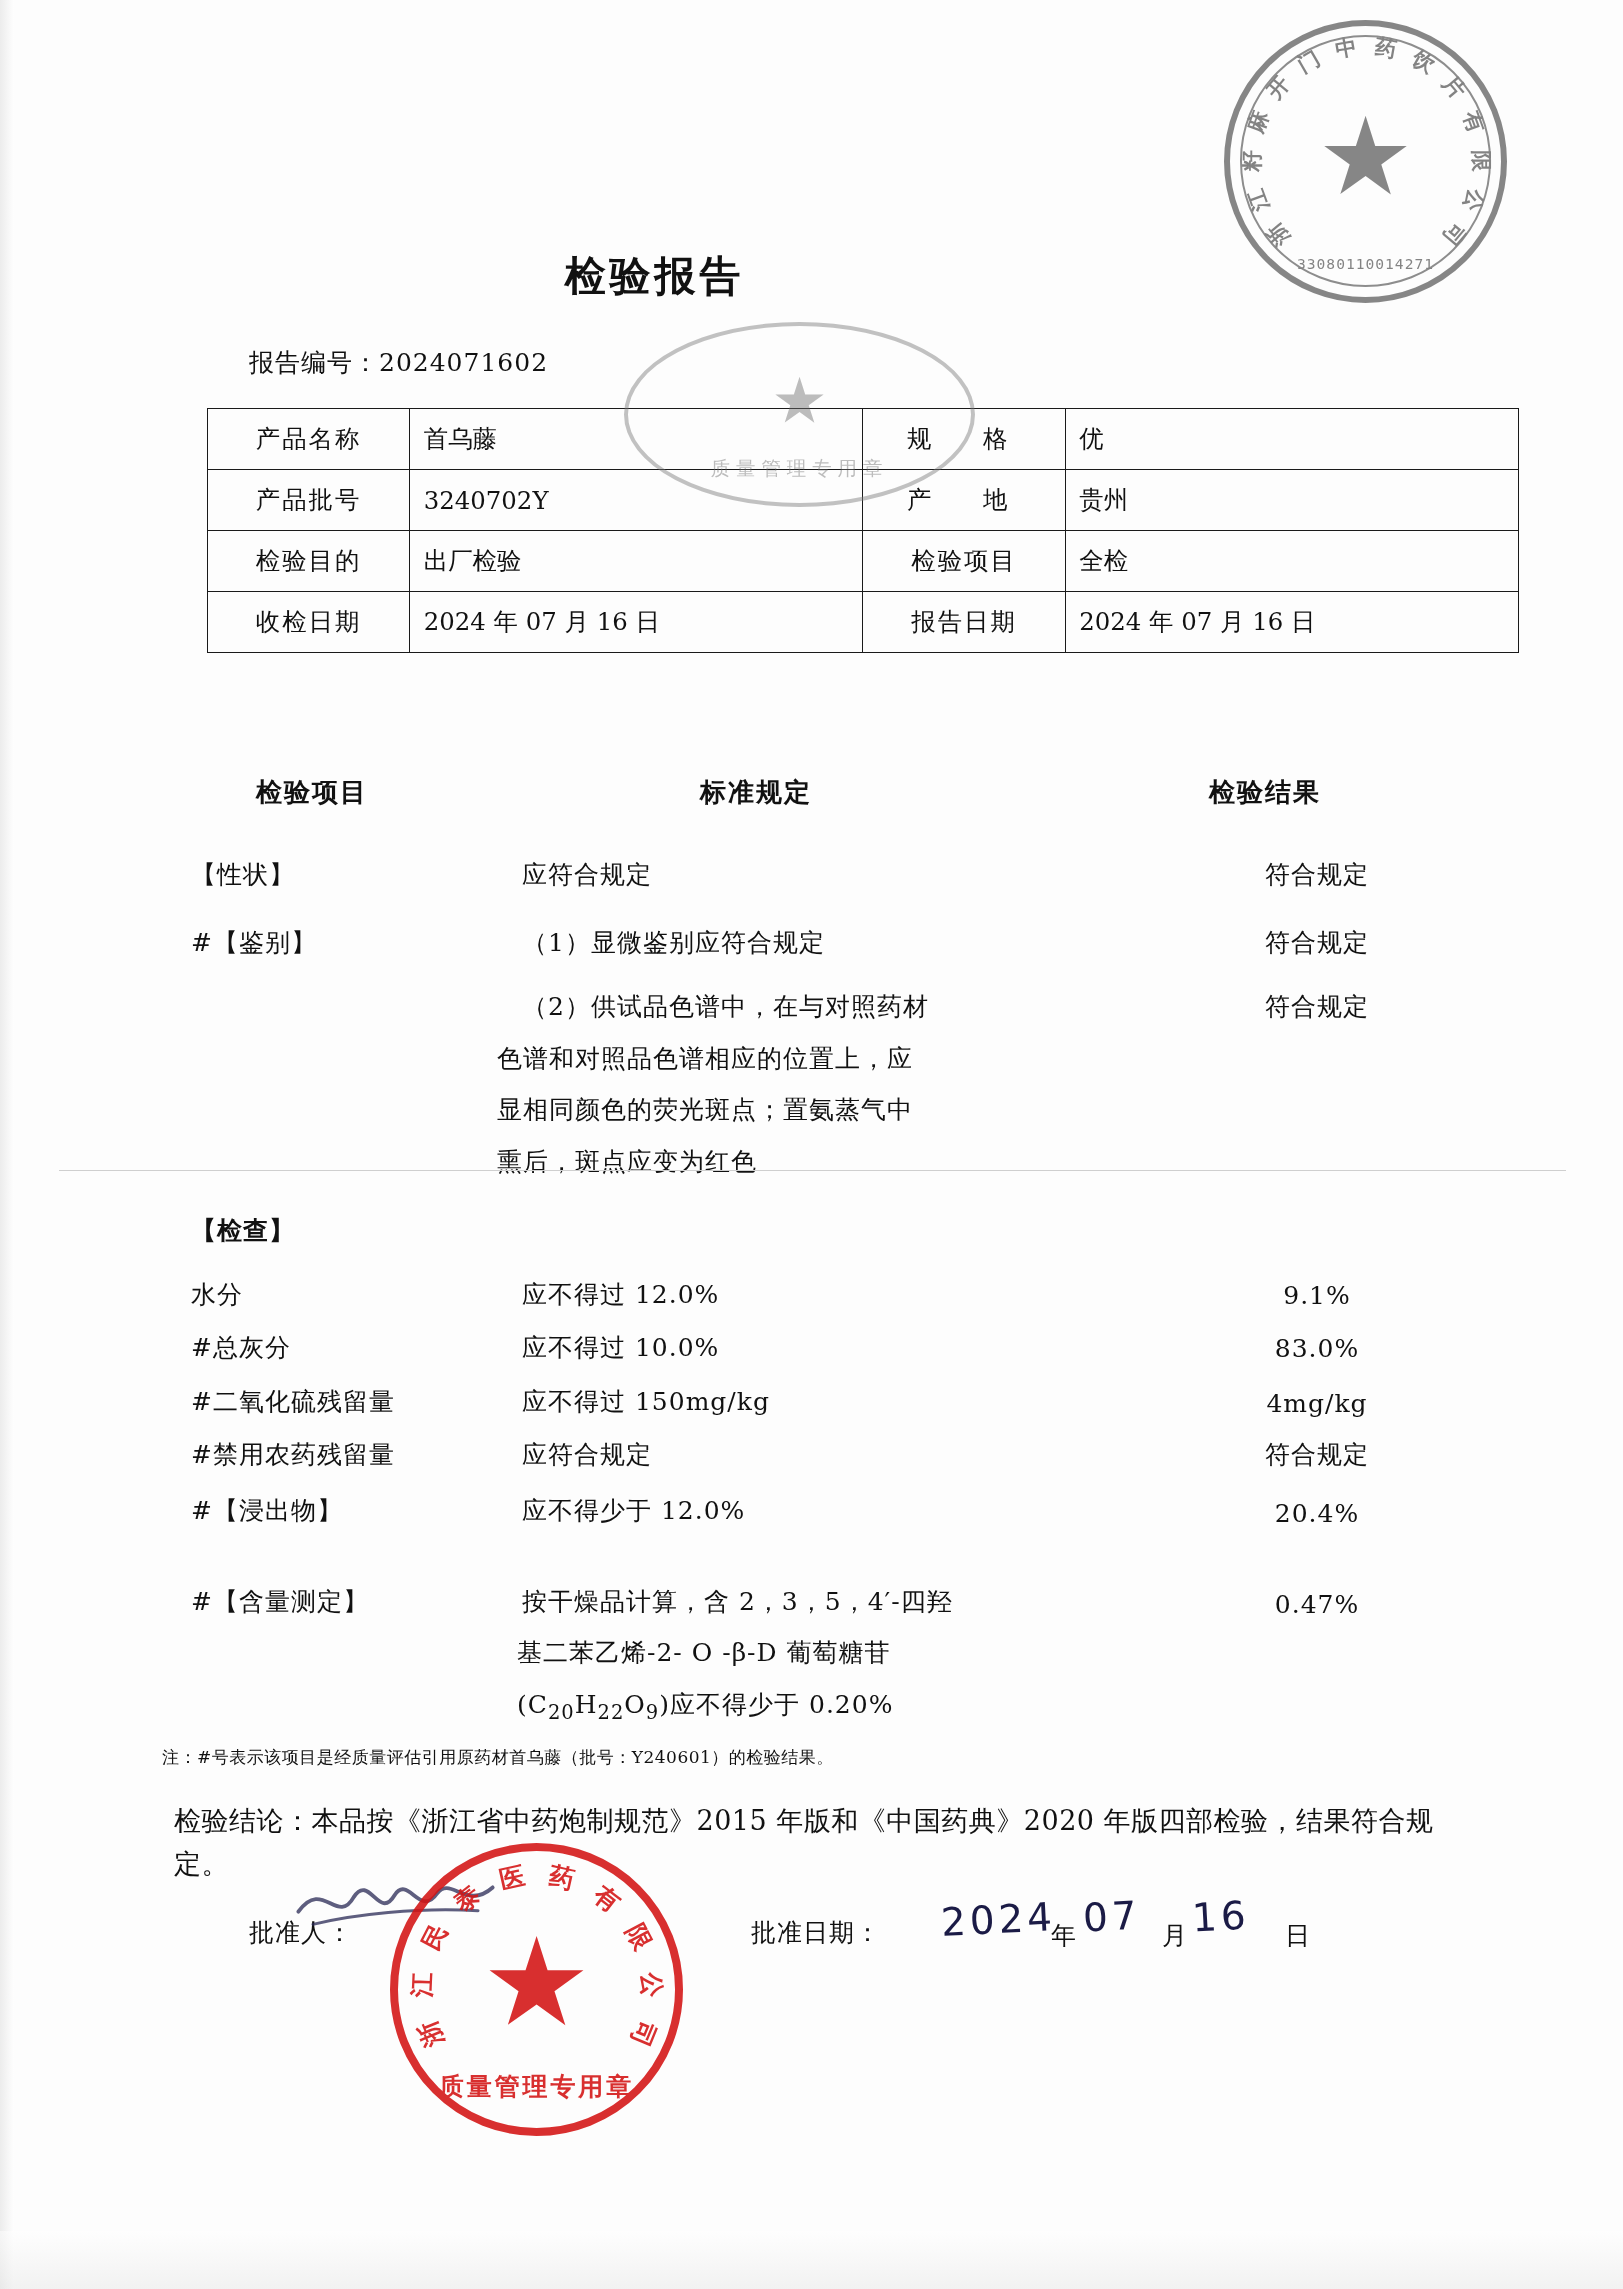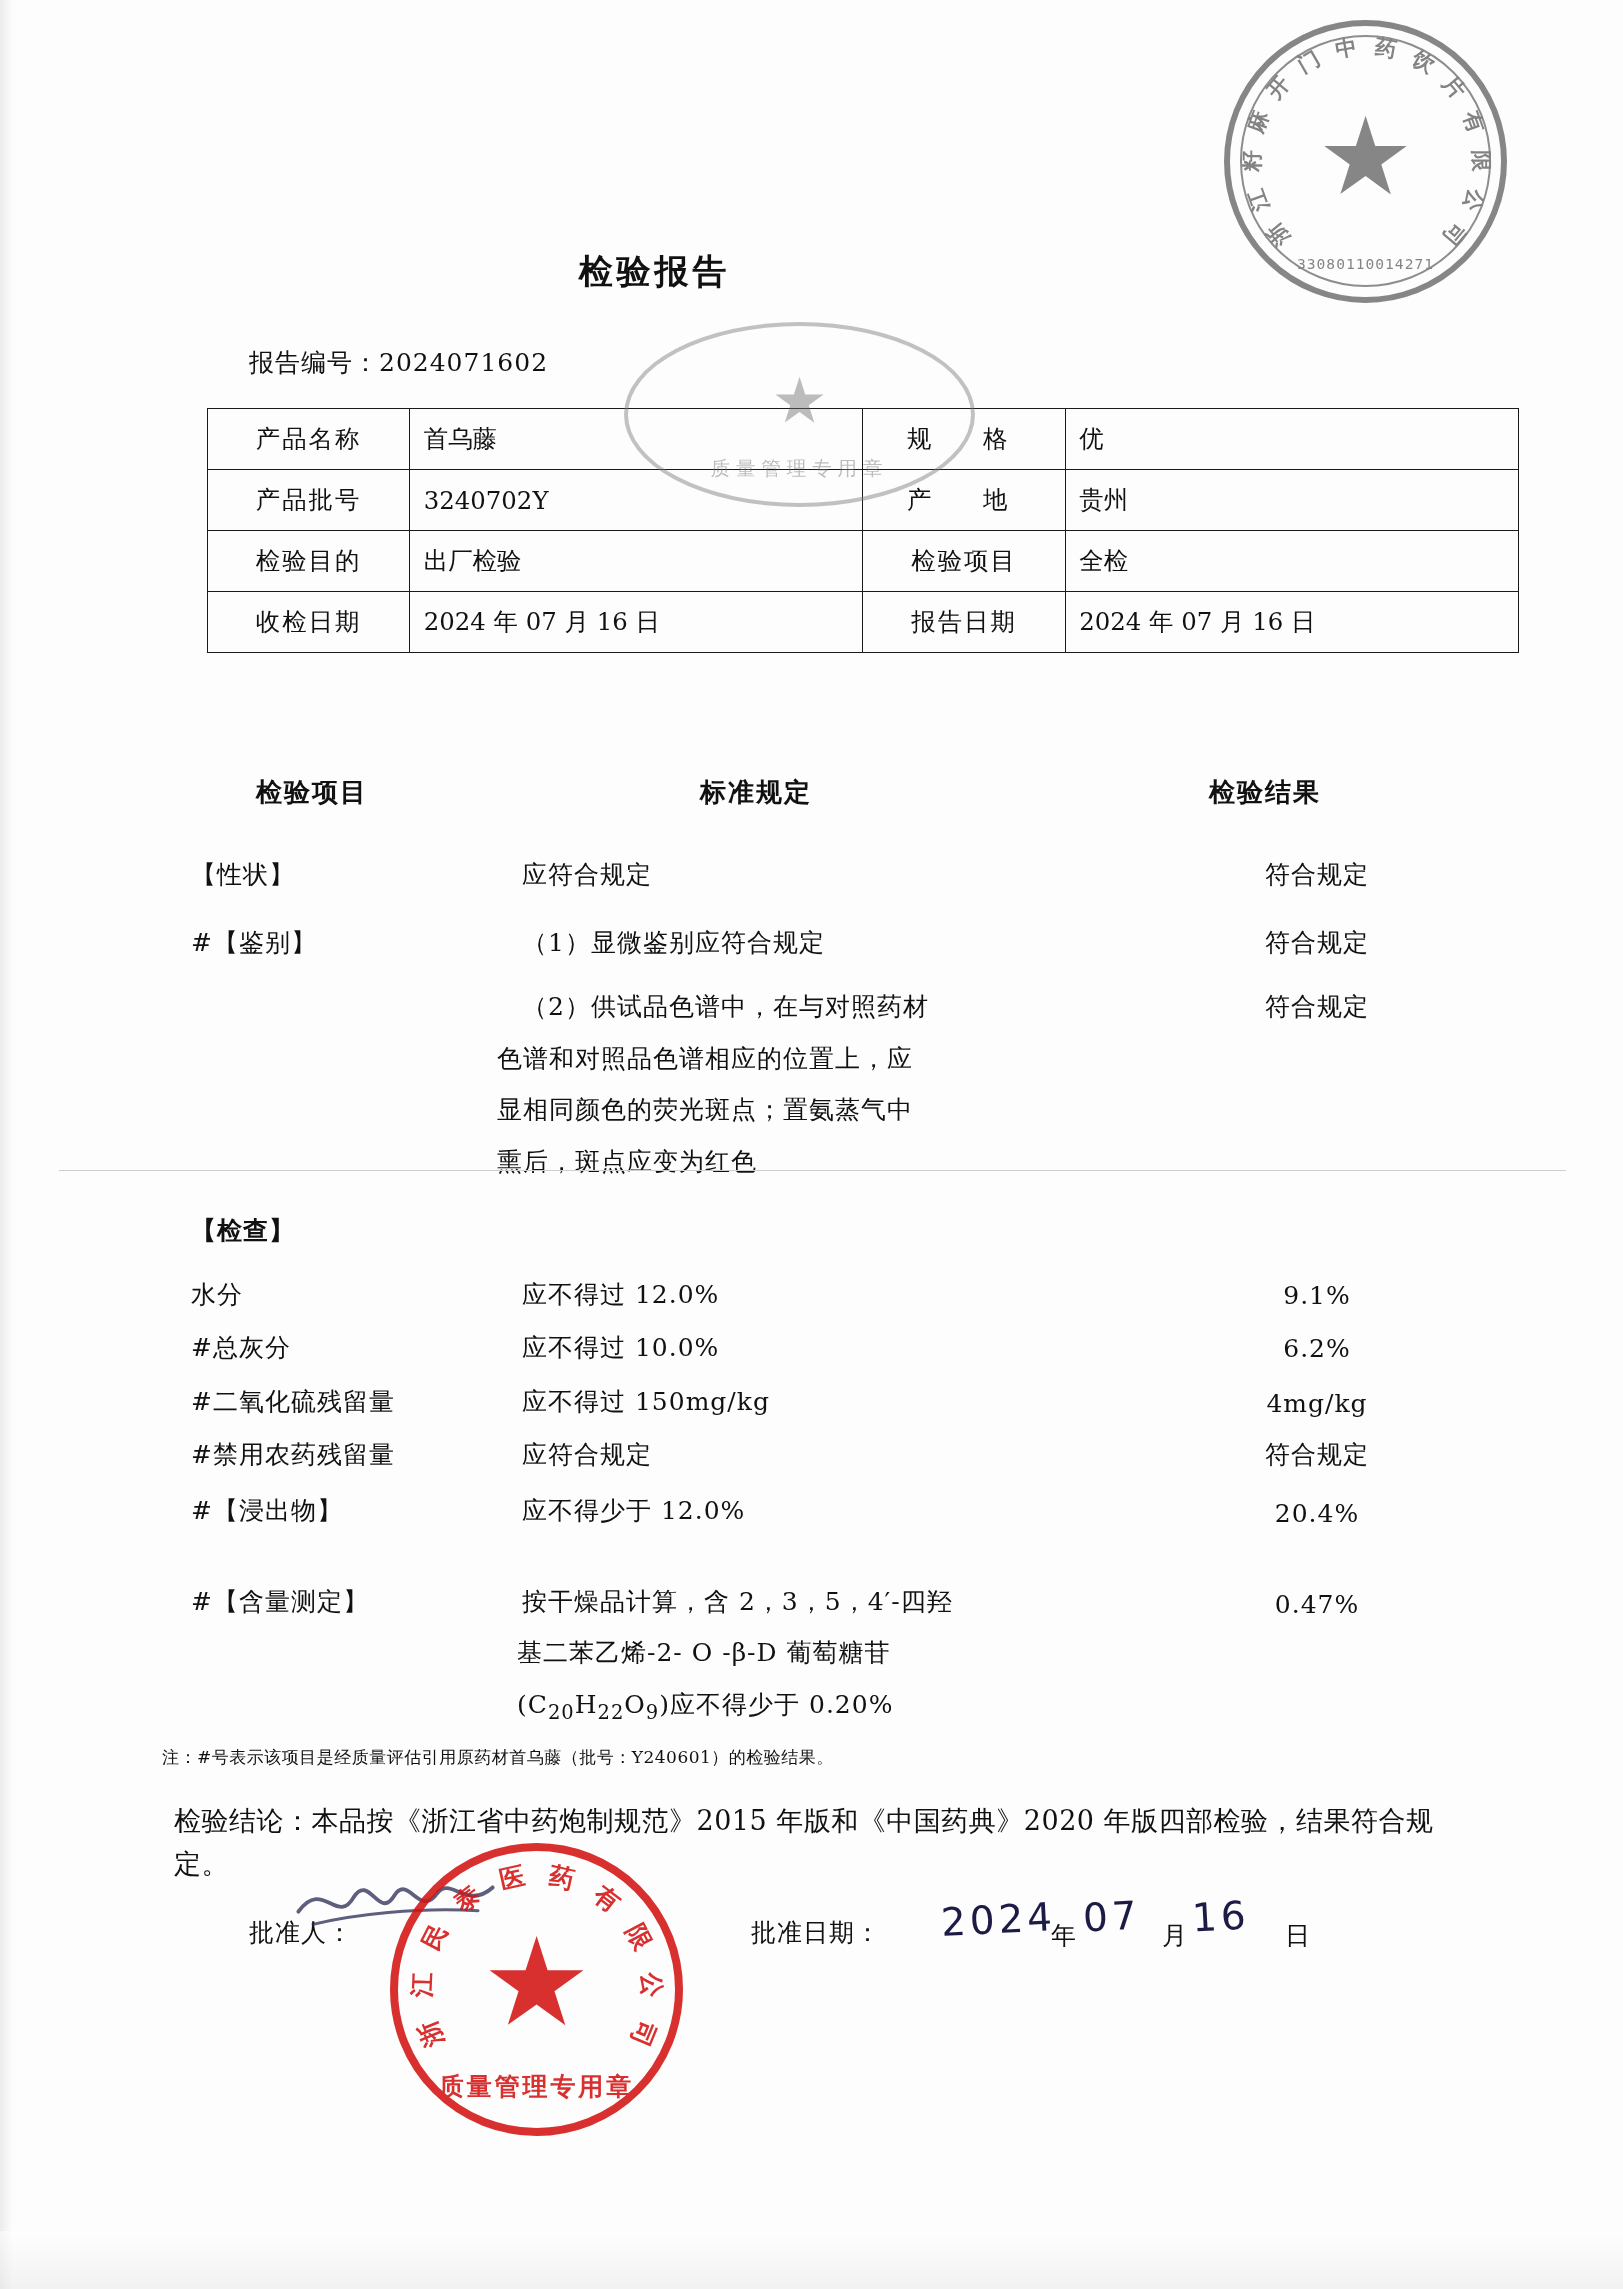--- a/index.html
+++ b/index.html
@@ -47,21 +47,21 @@
     font-weight: 700;
     font-family: "DejaVu Serif", "Liberation Serif", serif;
     padding-right: 195px;
     box-sizing: border-box;
   }
   .report-title {
     position: absolute;
     left: 0; top: 249px;
     width: 1504px;
     text-align: center;
-    font-size: 34px;
+    font-size: 41px;
     letter-spacing: 3.9px;
     font-weight: 700;
     padding-right: 195px;
     box-sizing: border-box;
   }
   .report-no {
     position: absolute;
     left: 249px; top: 346px;
     font-size: 25px;
     letter-spacing: 1px;
@@ -318,21 +318,21 @@
   <div class="rule r1" style="top:1170px"></div>
 
   <div class="row col-a" style="top:1214px;font-weight:700">【检查】</div>
 
   <div class="row col-a" style="top:1278px">水分</div>
   <div class="row col-b" style="top:1278px">应不得过 12.0%</div>
   <div class="row col-c" style="top:1281px">9.1%</div>
 
   <div class="row col-a" style="top:1331px">#总灰分</div>
   <div class="row col-b" style="top:1331px">应不得过 10.0%</div>
-  <div class="row col-c" style="top:1334px">6.2%</div>
+  <div class="row col-c" style="top:1334px">83.0%</div>
 
   <div class="row col-a" style="top:1385px">#二氧化硫残留量</div>
   <div class="row col-b" style="top:1385px">应不得过 150mg/kg</div>
   <div class="row col-c" style="top:1389px">4mg/kg</div>
 
   <div class="row col-a" style="top:1438px">#禁用农药残留量</div>
   <div class="row col-b" style="top:1438px">应符合规定</div>
   <div class="row col-c" style="top:1438px">符合规定</div>
 
   <div class="row col-a" style="top:1494px">#【浸出物】</div>

